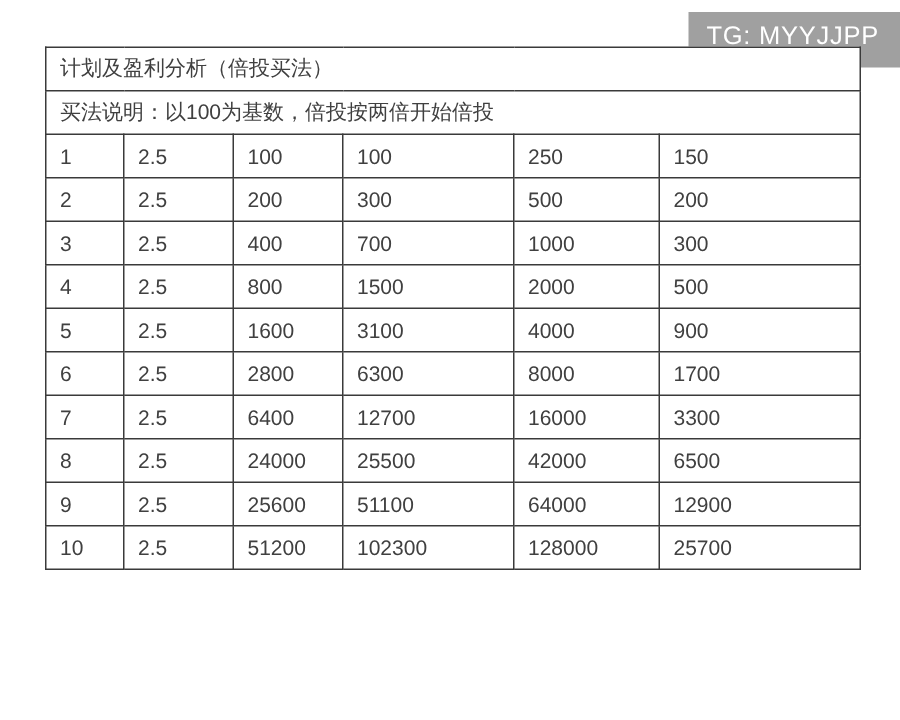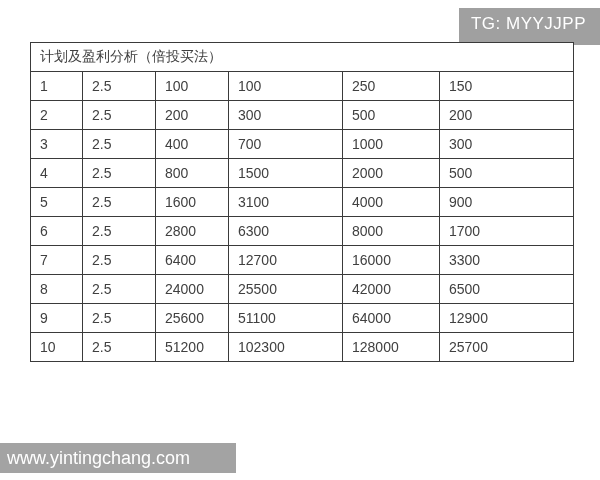--- a/index.html
+++ b/index.html
@@ -28,21 +28,21 @@
     background: #a0a0a0;
     color: #ffffff;
     font-size: 17px;
     letter-spacing: 0.5px;
     padding: 0 14px 0 12px;
     white-space: nowrap;
   }
   .plan-table {
     position: absolute;
     left: 30px;
-    top: 42px;
+    top: 31px;
     width: 543px;
     border-collapse: collapse;
     table-layout: fixed;
     background: #ffffff;
   }
   .plan-table td, .plan-table th {
     border: 1px solid #3a3a3a;
     height: 29px;
     padding: 0 4px 0 9px;
     font-size: 14px;
@@ -79,20 +79,23 @@
       <col style="width:52px">
       <col style="width:73px">
       <col style="width:73px">
       <col style="width:114px">
       <col style="width:97px">
       <col style="width:134px">
     </colgroup>
     <tbody>
       <tr>
         <td colspan="6">计划及盈利分析（倍投买法）</td>
+      </tr>
+      <tr>
+        <td colspan="6">买法说明：以100为基数，倍投按两倍开始倍投</td>
       </tr>
 
     <tr>
           <td>1</td>
           <td>2.5</td>
           <td>100</td>
           <td>100</td>
           <td>250</td>
           <td>150</td>
         </tr>
@@ -164,15 +167,14 @@
           <td>10</td>
           <td>2.5</td>
           <td>51200</td>
           <td>102300</td>
           <td>128000</td>
           <td>25700</td>
         </tr>
       </tbody>
   </table>
 
-  <div class="watermark-bar">www.yintingchang.com</div>
 
 </div>
 
 </body></html>

